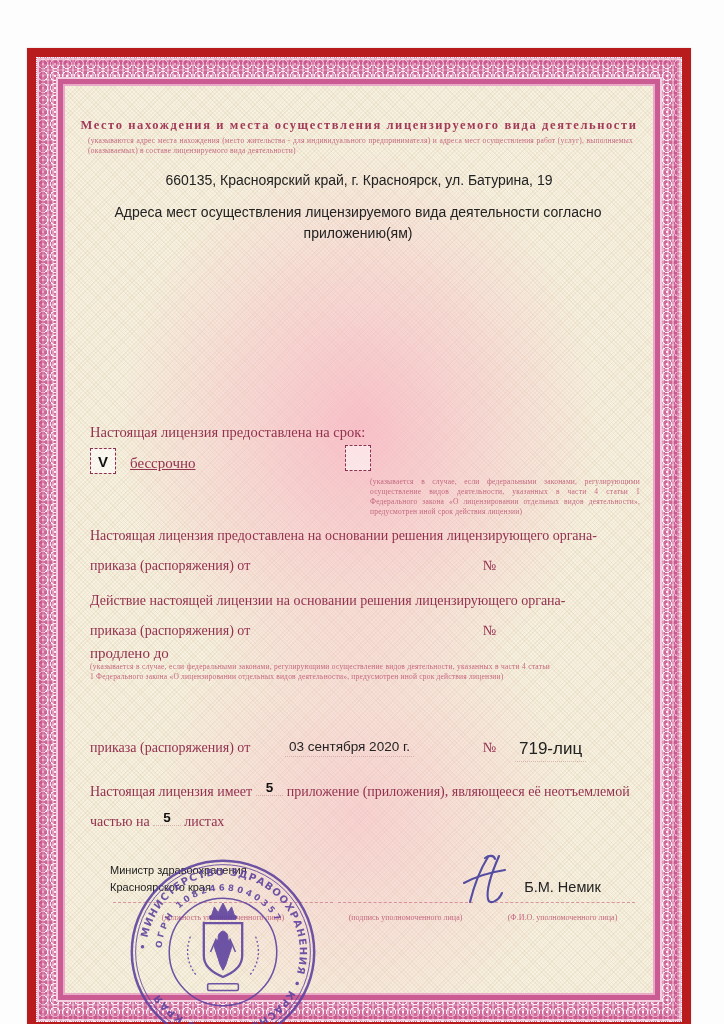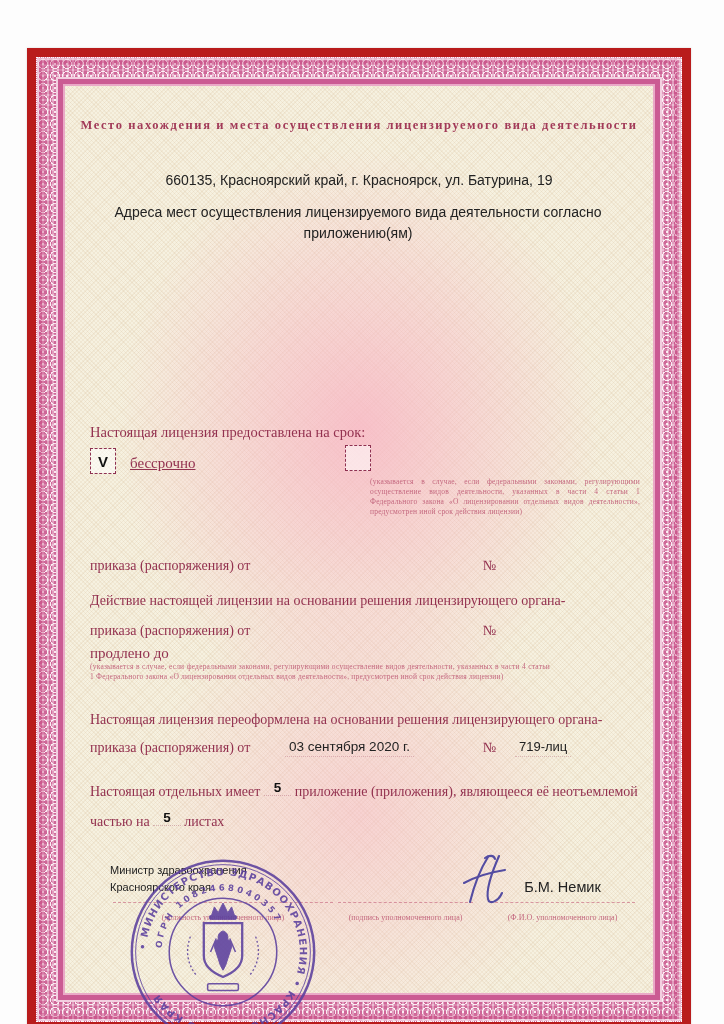--- a/index.html
+++ b/index.html
@@ -61,53 +61,54 @@
 </style>
 </head>
 <body>
 
 <div class="cert">
   <div class="lace">
     <div class="edge">
       <div class="paper">
 
         <div class="abs title" style="top:34px;left:0;">Место нахождения и места осуществления лицензируемого вида деятельности</div>
+        <div class="abs fineprint" style="top:52px;left:25px;width:545px;">(указываются адрес места нахождения (место жительства - для индивидуального предпринимателя) и адреса мест осуществления работ (услуг), выполняемых (оказываемых) в составе лицензируемого вида деятельности)</div>
 
         <div class="abs boldsans center" style="top:88px;left:0;width:100%;font-size:14px;">660135, Красноярский край, г. Красноярск, ул. Батурина, 19</div>
 
         <div class="abs ink serif14" style="top:340px;left:27px;font-size:14.5px;">Настоящая лицензия предоставлена на срок:</div>
 
         <div class="abs boldsans center" style="top:118px;left:30px;width:530px;font-size:14px;line-height:1.5;">Адреса мест осуществления лицензируемого вида деятельности согласно приложению(ям)</div>
 
         <div class="abs checkbox" style="top:364px;left:27px;">
           <span>V</span>
         </div>
         <div class="abs ink serif14" style="top:370px;left:67px;font-size:15px;text-decoration:underline;">бессрочно</div>
 
         <div class="abs checkbox" style="top:361px;left:282px;"></div>
         <div class="abs fineprint" style="top:393px;left:307px;width:270px;">(указывается в случае, если федеральными законами, регулирующими осуществление видов деятельности, указанных в части 4 статьи 1 Федерального закона «О лицензировании отдельных видов деятельности», предусмотрен иной срок действия лицензии)</div>
 
+        <div class="abs ink serif14" style="top:444px;left:27px;width:600px;">Настоящая лицензия предоставлена на основании решения лицензирующего органа-</div>
         <div class="abs ink serif14" style="top:474px;left:27px;">приказа (распоряжения) от</div>
         <div class="abs ink serif14" style="top:474px;left:420px;">№</div>
 
         <div class="abs ink serif14" style="top:509px;left:27px;width:600px;">Действие настоящей лицензии на основании решения лицензирующего органа-</div>
         <div class="abs ink serif14" style="top:539px;left:27px;">приказа (распоряжения) от</div>
         <div class="abs ink serif14" style="top:539px;left:420px;">№</div>
 
         <div class="abs ink serif14" style="top:560px;left:27px;font-size:15px;">продлено до</div>
         <div class="abs fineprint" style="top:578px;left:27px;width:460px;">(указывается в случае, если федеральными законами, регулирующими осуществление видов деятельности, указанных в части 4 статьи 1 Федерального закона «О лицензировании отдельных видов деятельности», предусмотрен иной срок действия лицензии)</div>
 
-        <div class="abs ink serif14" style="top:628px;left:27px;width:600px;">Настоящая лицензия переоформлена на основании решения лицензирующего органа-</div>
         <div class="abs ink serif14" style="top:656px;left:27px;">приказа (распоряжения) от</div>
         <div class="abs boldsans" style="top:655px;left:222px;font-size:13.5px;border-bottom:1.2px dotted rgba(173,92,116,.35);padding:0 4px 2px 4px;">03  сентября 2020 г.</div>
         <div class="abs ink serif14" style="top:656px;left:420px;">№</div>
-        <div class="abs boldsans" style="top:655px;left:452px;font-size:13px;border-bottom:1.2px dotted rgba(173,92,116,.35);padding:0 4px 2px 4px;">719-лиц</div>
+        <div class="abs boldsans" style="top:655px;left:452px;font-size:17px;border-bottom:1.2px dotted rgba(173,92,116,.35);padding:0 4px 2px 4px;">719-лиц</div>
 
         <div class="abs ink serif14" style="top:700px;left:27px;white-space:nowrap;">
-          <span>Настоящая отдельных имеет</span>
+          <span>Настоящая лицензия имеет</span>
           <span class="num5">5</span>
           <span>приложение (приложения), являющееся её неотъемлемой</span>
         </div>
         <div class="abs ink serif14" style="top:730px;left:27px;white-space:nowrap;">
           <span>частью на</span>
           <span class="num5">5</span>
           <span>листах</span>
         </div>
 
         <div class="abs boldsans" style="top:778px;left:47px;font-size:11px;line-height:17px;z-index:2;">

